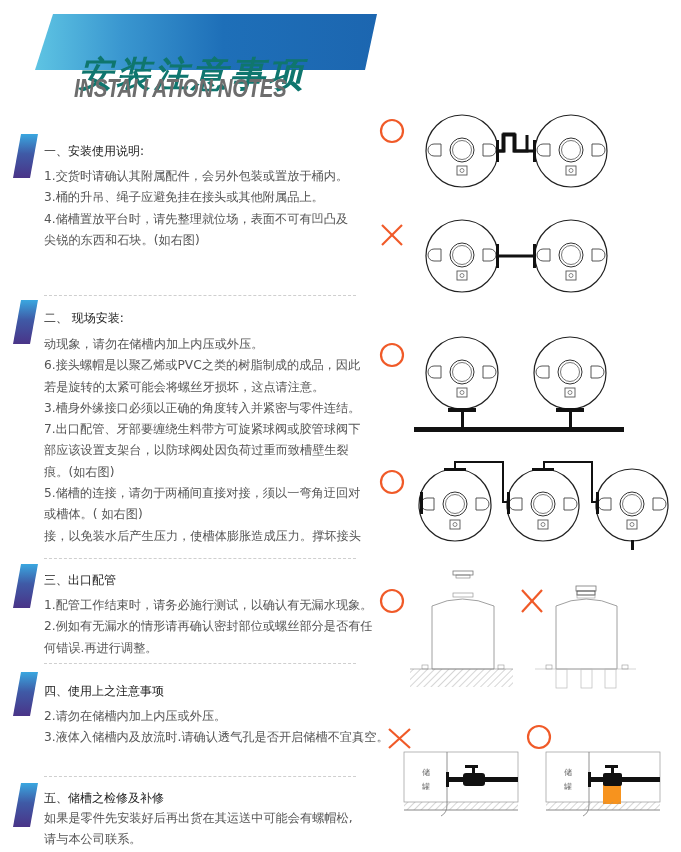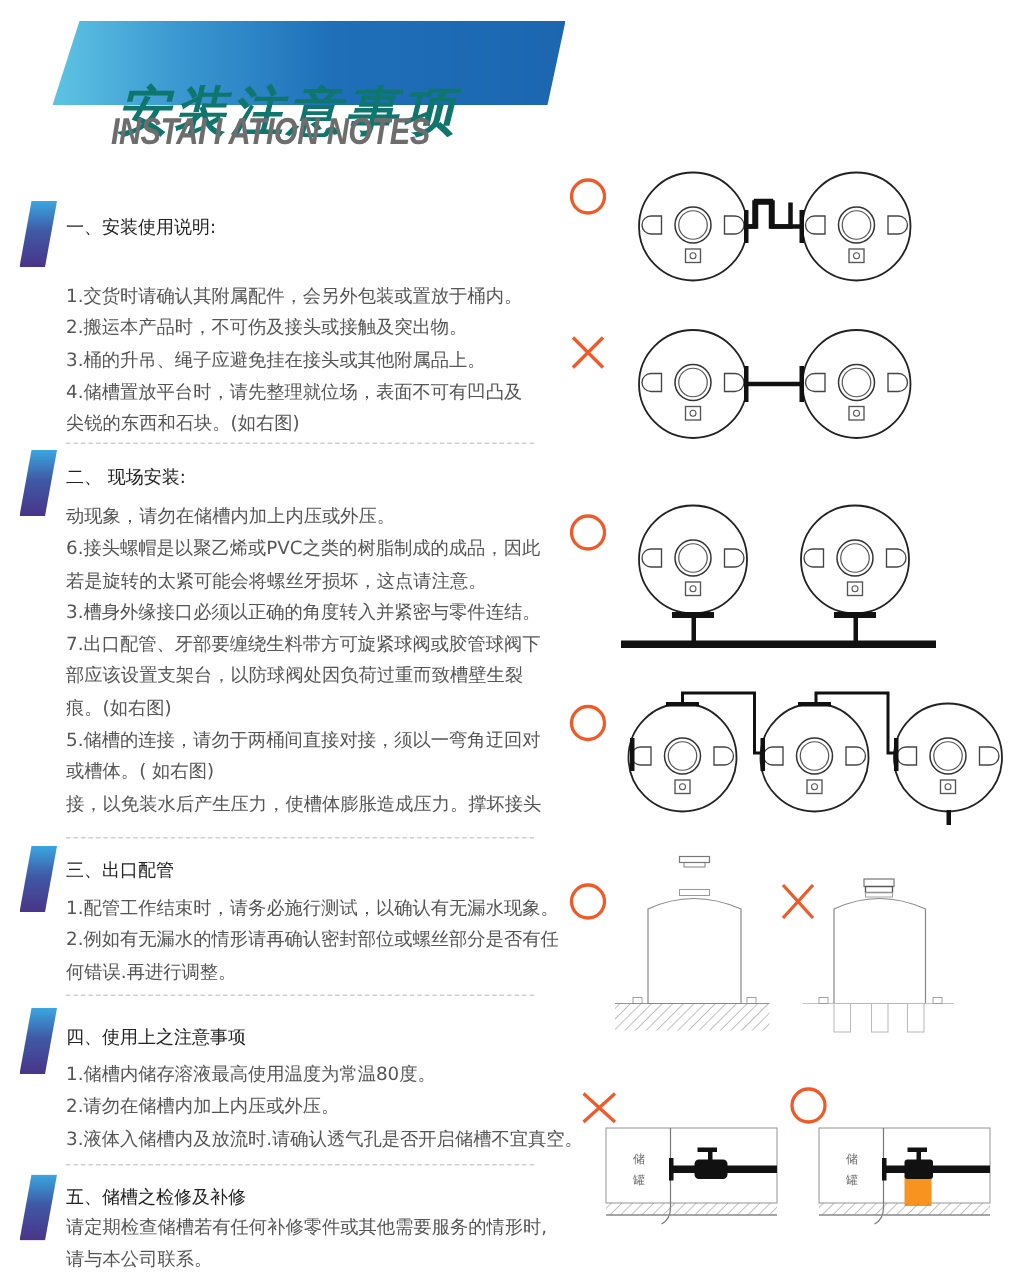--- a/index.html
+++ b/index.html
@@ -20,23 +20,22 @@
 </style>
 </head>
 <body>
 
 <div class="banner"></div>
 <div class="banner-title">安装注意事项</div>
 <div class="subtitle">INSTAI I ATION NOTES</div>
 
 <div class="accent" style="top:134px"></div>
 <div class="sec-title" style="top:143px">一、安装使用说明:</div>
-<div class="lines" style="top:187px">
+<div class="lines" style="top:166px">
   <div>1.交货时请确认其附属配件，会另外包装或置放于桶内。</div>
-  <div>2.搬运本产品时，不可伤及接头或接触及突出物。</div>
   <div>3.桶的升吊、绳子应避免挂在接头或其他附属品上。</div>
   <div>4.储槽置放平台时，请先整理就位场，表面不可有凹凸及</div>
   <div>尖锐的东西和石块。(如右图)</div>
 </div>
 <div class="divider" style="top:295px"></div>
 
 <div class="accent" style="top:300px"></div>
 <div class="sec-title" style="top:310px">二、 现场安装:</div>
 <div class="lines" style="top:334px">
   <div>动现象，请勿在储槽内加上内压或外压。</div>
@@ -57,30 +56,29 @@
 <div class="lines" style="top:595px">
   <div>1.配管工作结束时，请务必施行测试，以确认有无漏水现象。</div>
   <div>2.例如有无漏水的情形请再确认密封部位或螺丝部分是否有任</div>
   <div>何错误.再进行调整。</div>
 </div>
 <div class="divider" style="top:663px"></div>
 
 <div class="accent" style="top:672px"></div>
 <div class="sec-title" style="top:683px">四、使用上之注意事项</div>
 <div class="lines" style="top:706px">
-  <div>1.储槽内储存溶液最高使用温度为常温80度。</div>
   <div>2.请勿在储槽内加上内压或外压。</div>
   <div>3.液体入储槽内及放流时.请确认透气孔是否开启储槽不宜真空。</div>
 </div>
 <div class="divider" style="top:776px"></div>
 
 <div class="accent" style="top:783px"></div>
 <div class="sec-title" style="top:790px">五、储槽之检修及补修</div>
 <div class="lines" style="top:808px">
-  <div>请定期检查储槽若有任何补修零件或其他需要服务的情形时,</div>
+  <div>如果是零件先安装好后再出货在其运送中可能会有螺帽松,</div>
   <div>请与本公司联系。</div>
 </div>
 
 <svg class="diag" style="left:370px;top:110px" width="311" height="742" viewBox="370 110 311 742">
   <defs>
     <g id="tank-top">
       <circle cx="0" cy="0" r="36" fill="#fff" stroke="#222" stroke-width="1.2"></circle>
       <circle cx="0" cy="-1" r="12" fill="none" stroke="#333" stroke-width="1"></circle>
       <circle cx="0" cy="-1" r="9.5" fill="none" stroke="#555" stroke-width="0.8"></circle>
       <path d="M-21,-7 h-7 a6,6 0 0 0 0,12 h7 z" fill="none" stroke="#444" stroke-width="0.9"></path>

